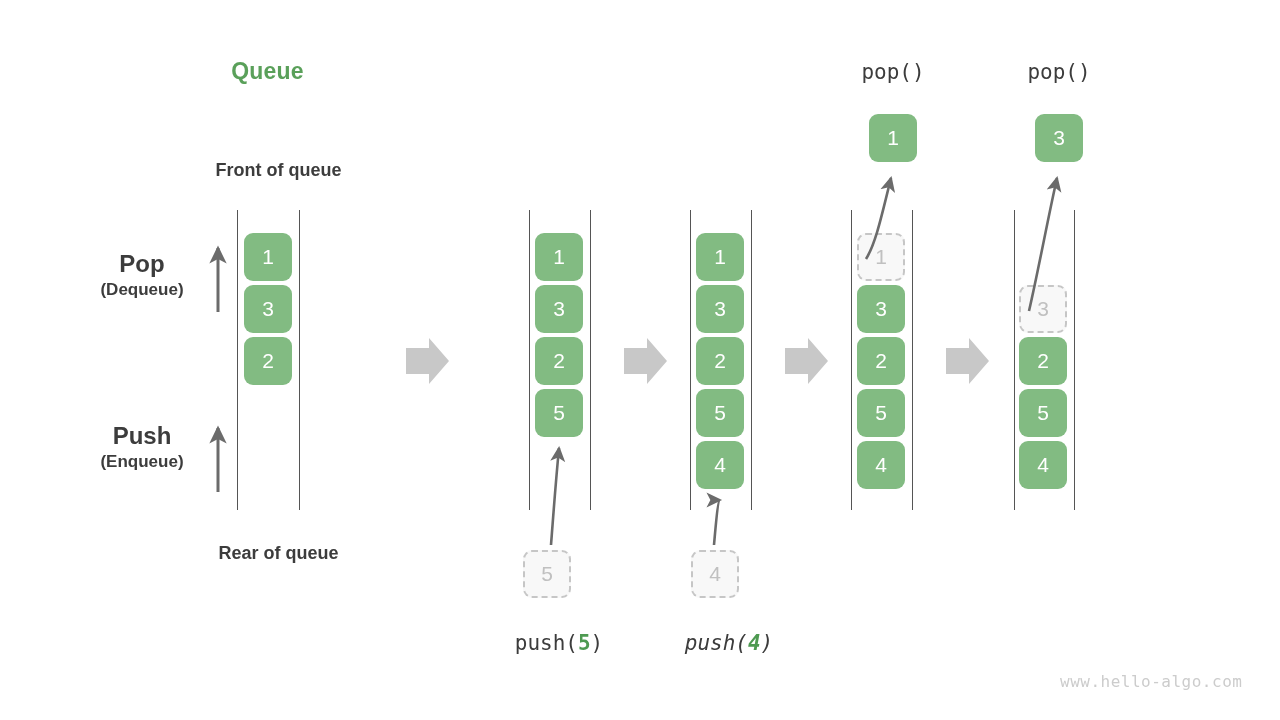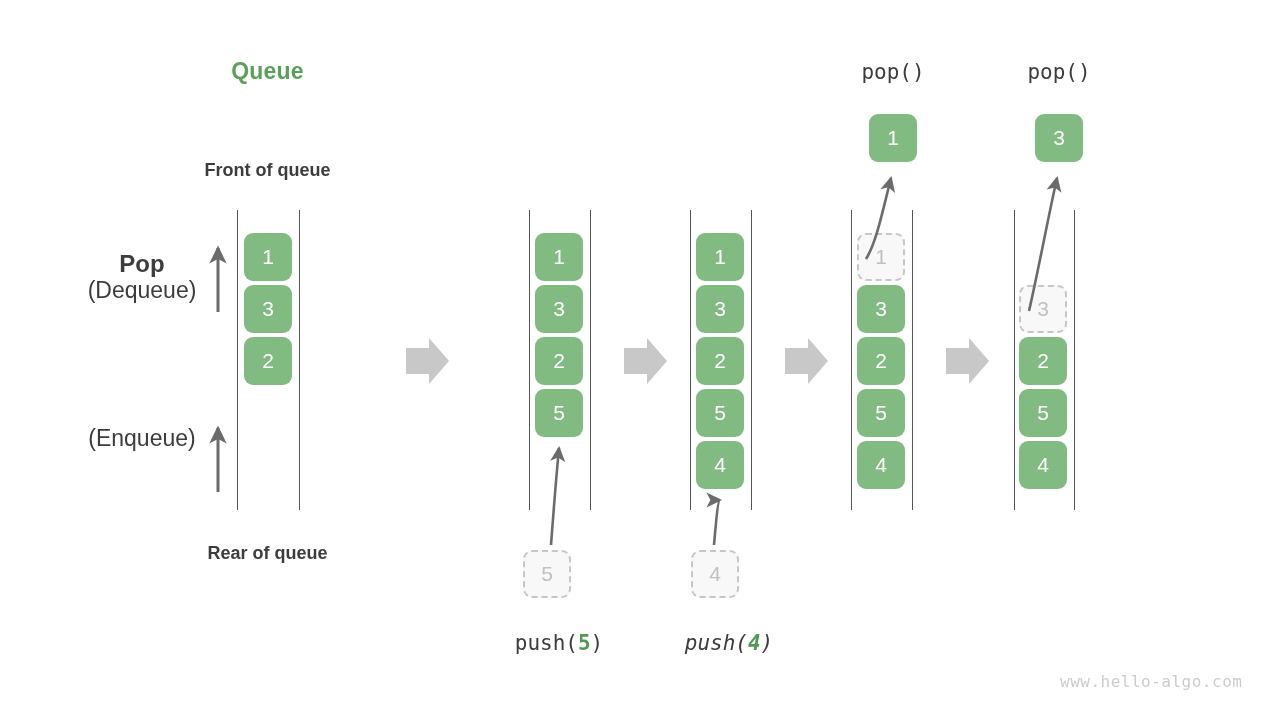--- a/index.html
+++ b/index.html
@@ -32,20 +32,21 @@
     font-weight: bold;
     color: #5aa05a;
     letter-spacing: 0.2px;
   }
   .lbl-bold {
     position: absolute;
     font-size: 18px;
     font-weight: bold;
     color: #3c3c3c;
     white-space: nowrap;
+    padding-left: 11px;
   }
   .lbl-front {
     left: 0; top: 160px;
     width: 535px;
     text-align: center;
   }
   .lbl-rear {
     left: 0; top: 543px;
     width: 535px;
     text-align: center;
@@ -56,22 +57,22 @@
     text-align: center;
     color: #3c3c3c;
     white-space: nowrap;
   }
   .side-label .ln1 {
     font-size: 24px;
     font-weight: bold;
     line-height: 24px;
   }
   .side-label .ln2 {
-    font-size: 23px;
-    font-weight: normal;
+    font-size: 17px;
+    font-weight: bold;
     line-height: 28px;
   }
   .lbl-pop  { left: 52px; top: 252px; }
   .lbl-push { left: 52px; top: 424px; }
 
   .mono-label {
     position: absolute;
     font-family: "DejaVu Sans Mono", "Liberation Mono", monospace;
     font-size: 21px;
     color: #3c3c3c;
@@ -142,20 +143,21 @@
   <div class="title-queue">Queue</div>
   <div class="lbl-bold lbl-front">Front of queue</div>
   <div class="lbl-bold lbl-rear">Rear of queue</div>
 
   <div class="side-label lbl-pop">
     <div class="ln1">Pop</div>
     <div class="ln2">(Dequeue)</div>
   </div>
 
   <div class="side-label lbl-push">
+    <div class="ln1">Push</div>
     <div class="ln2">(Enqueue)</div>
   </div>
 
   <div class="mono-label pop-call pop-call-1">pop()</div>
   <div class="mono-label pop-call pop-call-2">pop()</div>
 
   <div class="mono-label push-call push-call-1"><span>push(</span><span class="num">5</span><span>)</span></div>
   <div class="mono-label push-call push-call-2"><span>push(</span><span class="num">4</span><span>)</span></div>
 
   <div class="column">

